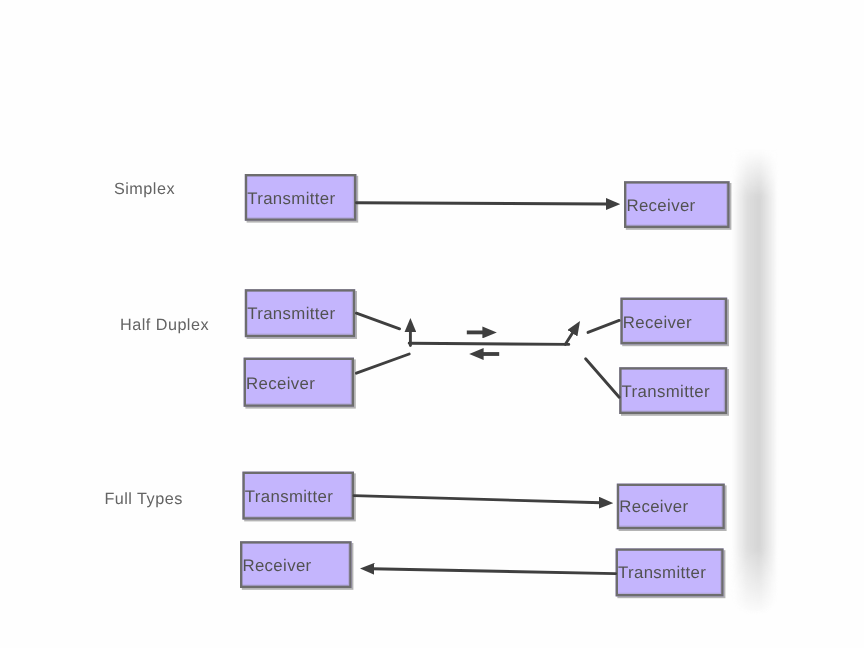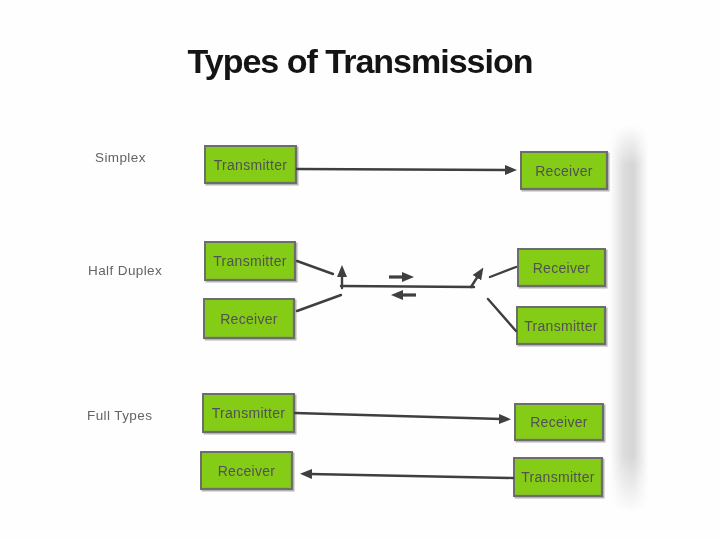--- a/index.html
+++ b/index.html
@@ -18,22 +18,22 @@
   }
   .row-label{
     position:absolute;
     font-size:13.5px;color:var(--row_label_text,#646464);
     letter-spacing:0.4px;white-space:nowrap;
   }
   .box{
     position:absolute;
     border:2px solid var(--box_border,#6d6d6d);
     box-shadow:1.5px 1.5px 0 rgba(70,70,70,0.40), inset -1px -1px 0 rgba(130,130,130,0.25);
-    background:#84cc16;
-    display:flex;align-items:center;justify-content:center;
+    background:#c4b5fd;
+    display:flex;align-items:center;justify-content:flex-start;
     box-sizing:border-box;
   }
   .box span{
     font-size:14px;color:var(--box_text,#525252);letter-spacing:0.3px;
   }
   svg.wires{position:absolute;left:0;top:0;}
   .ln{stroke:var(--line,#3f3f3f);stroke-width:2.4;stroke-linecap:round;fill:none;}
   .ln-thick{stroke:var(--line,#3f3f3f);stroke-width:3.2;stroke-linecap:butt;fill:none;}
   .scan-band{
     position:absolute;left:610px;top:126px;width:37px;height:384px;
@@ -42,26 +42,25 @@
       linear-gradient(90deg, rgba(185,185,185,0) 0%, rgba(178,178,178,0.42) 35%, rgba(168,168,168,0.48) 62%, rgba(215,215,215,0.10) 100%);
     filter:blur(1.5px);
     border-radius:0 0 16px 16px;
   }
 </style>
 </head>
 <body>
 
 <div class="stage">
 
-  <h1 class="title">Types of Transmission</h1>
 
   <div class="scan-band"></div>
 
   <div class="row-label" style="left:95px;top:150px;">Simplex</div>
-  <div class="row-label" style="left:88px;top:263px;">Half Duplex</div>
+  <div class="row-label" style="left:100px;top:263px;">Half Duplex</div>
   <div class="row-label" style="left:87px;top:408px;">Full Types</div>
 
   <div class="box" style="left:204px;top:145px;width:93px;height:39px;">
     <span>Transmitter</span>
   </div>
   <div class="box" style="left:520px;top:151px;width:88px;height:39px;">
     <span>Receiver</span>
   </div>
 
   <div class="box" style="left:204px;top:241px;width:92px;height:40px;">

